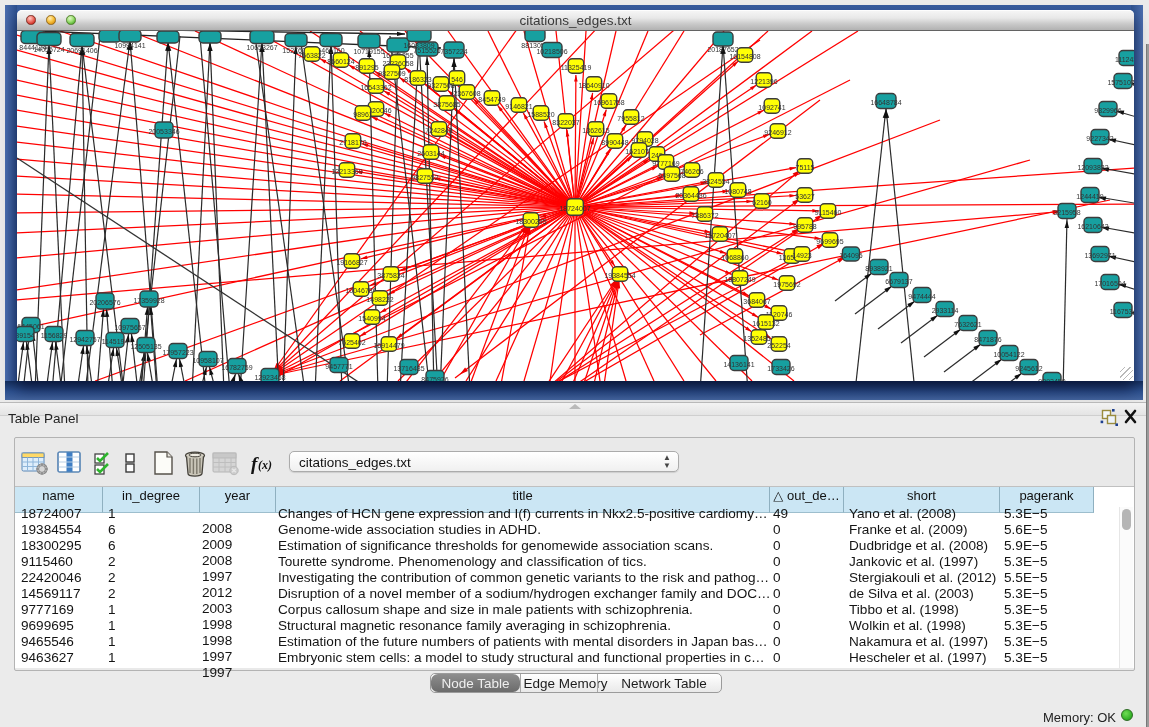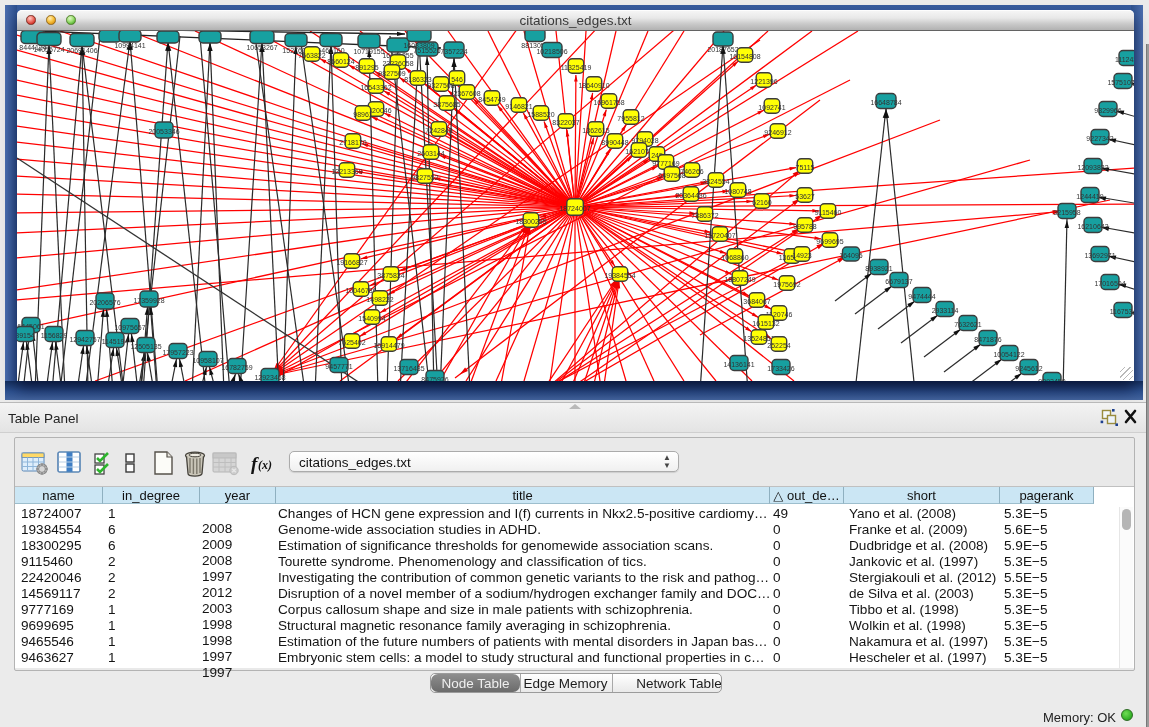--- a/index.html
+++ b/index.html
@@ -13,33 +13,33 @@
 #win { left:17px; top:10px; width:1117px; height:371px; }
 #titlebar { position:absolute; left:0; top:0; width:100%; height:21px; border-radius:5px 5px 0 0;
   background:linear-gradient(180deg,#f7f7f7 0%,#e8e8e8 40%,#c9c9c9 70%,#b2b2b2 100%);
   border-bottom:1px solid #636363; box-shadow:inset 0 1px 0 #fdfdfd; }
 #titlebar .t { position:absolute; left:0; right:0; top:3px; text-align:center; font-size:13.5px; color:#393939; }
 .tl { position:absolute; top:5px; width:9.5px; height:9.5px; border-radius:50%; }
 #canvas { position:absolute; left:0; top:21px; width:1117px; height:350px; background:#fff; overflow:hidden; }
 #grip { position:absolute; right:1px; bottom:1px; width:13px; height:13px;
   background:repeating-linear-gradient(135deg, transparent 0 3px, #b9b9b9 3px 4px); }
 
-#tph { left:0px; top:402px; width:1149px; height:31px; background:linear-gradient(180deg,#f3f3f3,#e4e4e4);
+#tph { left:0px; top:402px; width:1149px; height:14px; background:linear-gradient(180deg,#f3f3f3,#e4e4e4);
   border-top:1px solid #b9b9b9; border-bottom:1px solid #cfcfcf;padding-left:12px; }
 #tph .t { position:absolute; left:8px; top:8px; font-size:13.5px; color:#222; }
 
 #panel { left:14px; top:437px; width:1121px; height:234px; border:1px solid #b3b3b3; background:#e9e9e9; border-radius:2px; }
 #combo { position:absolute; left:274px; top:13px; width:390px; height:21px; background:linear-gradient(180deg,#ffffff,#f0f0f0);
   border:1px solid #ababab; border-radius:5px; box-shadow:0 1px 1px rgba(0,0,0,0.12); }
 #combo .t { position:absolute; left:9px; top:3px; font-size:13.5px; color:#111; }
 #combo .ar { position:absolute; right:7px; top:2px; font-size:8px; color:#444; line-height:8px; text-align:center; }
 
 #tbl { position:absolute; left:0px; top:48px; width:1119px; height:182px; background:#fff; border-top:1px solid #c0c0c0; }
 #thead { position:absolute; left:0; top:0; width:100%; height:19px; background:#fff; font-size:13px; color:#111; }
-#thead div { position:absolute; top:0; line-height:17px; text-align:center; border-right:1px solid #8fb0c0; border-bottom:1px solid #9dbecd; height:17px; background:#cbe6f4; }
+#thead div { position:absolute; top:0; line-height:17px; text-align:center; border-right:1px solid #8fb0c0; border-bottom:1px solid #9dbecd; height:26px; background:#cbe6f4; }
 #tbody { position:absolute; left:0; top:19px; width:100%; font-size:13.6px; color:#141414; }
 .tr { position:relative; height:16px; white-space:nowrap; }
 .tr div { position:absolute; top:0; height:16px; line-height:16px; overflow:hidden; }
 .c0 { left:6px;  width:80px; }
 .c1 { left:93px; width:90px; }
 .c2 { left:187px; width:70px;margin-top:15px; }
 .c3 { left:263px; width:494px; text-overflow:ellipsis; }
 .c4 { left:758px; width:70px; }
 .c5 { left:834px; width:150px; }
 .c6 { left:989px; width:100px; }
@@ -918,15 +918,15 @@
         </div>
     </div>
     <div id="sb">
         <div class="th"></div>
       </div>
   </div>
 </div>
 <div id="tabs" class="abs">
   <div class="sel" style="left:0;width:89px;border-radius:7px;">Node Table</div>
   <div style="left:89px;width:90px;border-left:1px solid #a8a8a8;">Edge Memory</div>
-  <div style="left:181px;width:113px;border-left:1px solid #a8a8a8;padding-left:20px;">Network Table</div>
+  <div style="left:166px;width:113px;border-left:1px solid #a8a8a8;padding-left:20px;">Network Table</div>
 </div>
 <div id="mem" class="abs">Memory: OK<span class="dot"></span></div>
 <div id="redge" class="abs"></div>
 </body></html>

